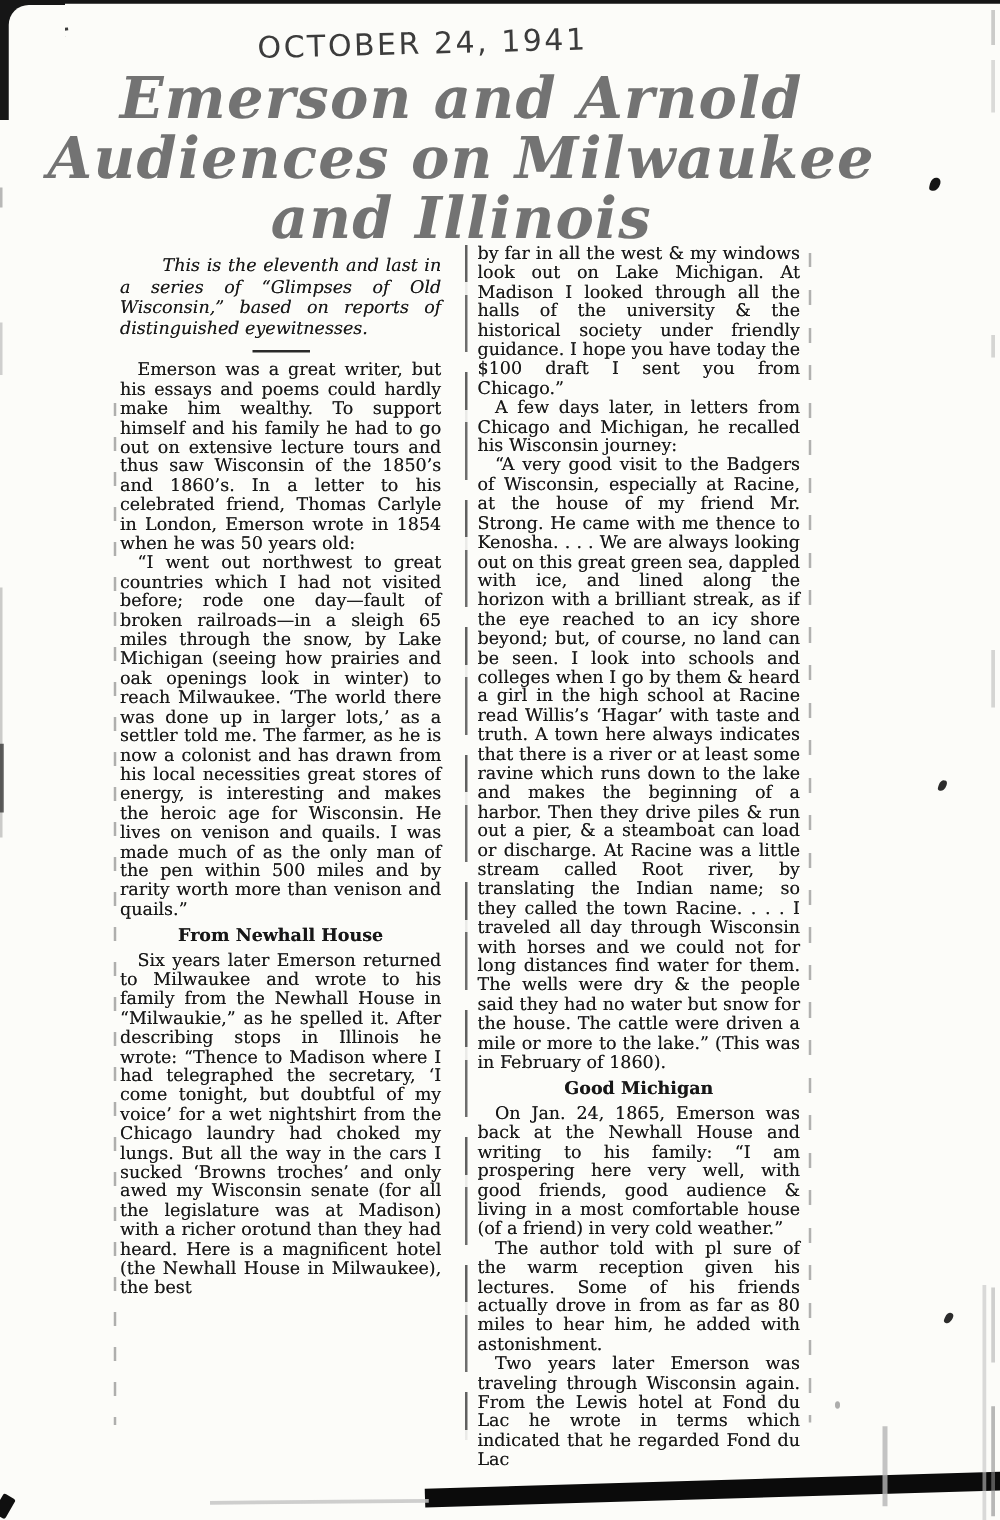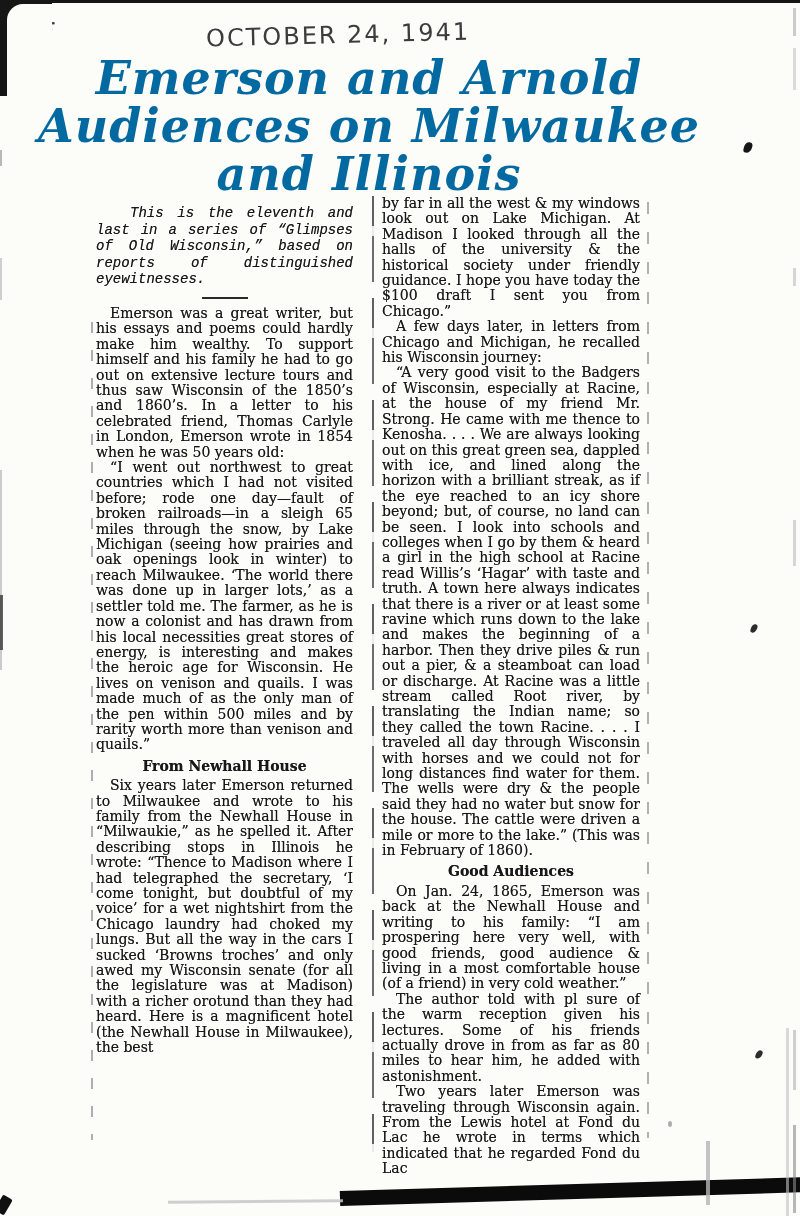--- a/index.html
+++ b/index.html
@@ -8,21 +8,21 @@
     overflow:hidden;font-family:"DejaVu Serif", serif;color:#141414;
   }
   
   .hand{font-family:"DejaVu Sans", sans-serif;color:#3c3c3c;}
   .corner-num{position:absolute;left:19px;top:4px;font-size:29px;transform:rotate(-6deg);}
   .hand-date{position:absolute;left:206px;top:21px;font-size:24px;letter-spacing:2px;transform:rotate(-1.5deg);white-space:nowrap;}
   
   .headline{
     position:absolute;left:38px;top:54px;width:662px;margin:0;
     text-align:center;font-style:italic;font-weight:700;font-size:46px;line-height:48px;
-    color:#0369a1;letter-spacing:1px;
+    color:#737373;letter-spacing:1px;
   }
   .hl-line{display:block;}
   
   .col{
     position:absolute;top:197px;text-align:justify;
     font-size:14px;line-height:15.4px;color:#171717;
     text-shadow:0 0 .35px rgba(25,25,25,.65);
   }
   .col-left{left:96px;width:257px;}
   .col-right{left:382px;width:258px;top:196px;}
@@ -74,33 +74,33 @@
   <div class="hand corner-num">24</div>
   <div class="hand hand-date">OCTOBER 24, 1941</div>
 
   <h1 class="headline">
     <span class="hl-line">Emerson and Arnold</span>
     <span class="hl-line">Audiences on Milwaukee</span>
     <span class="hl-line">and Illinois</span>
   </h1>
 
   <div class="col col-left">
-    <p class="intro noindent" style="text-indent:34px;font-family:Liberation Mono, monospace;">This is the eleventh and last in a series of “Glimpses of Old Wisconsin,” based on reports of distinguished eyewitnesses.</p>
+    <p class="intro noindent" style="text-indent:34px;">This is the eleventh and last in a series of “Glimpses of Old Wisconsin,” based on reports of distinguished eyewitnesses.</p>
     <div class="intro-divider"></div>
     <p>Emerson was a great writer, but his essays and poems could hardly make him wealthy. To support himself and his family he had to go out on extensive lecture tours and thus saw Wisconsin of the 1850’s and 1860’s.  In a letter to his celebrated friend, Thomas Carlyle in London, Emerson wrote in 1854 when he was 50 years old:</p>
     <p>“I went out northwest to great countries which I had not visited before; rode one day—fault of broken railroads—in a sleigh 65 miles through the snow, by Lake Michigan (seeing how prairies and oak openings look in winter) to reach Milwaukee.  ‘The world there was done up in larger lots,’ as a settler told me.  The farmer, as he is now a colonist and has drawn from his local necessities great stores of energy, is interesting and makes the heroic age for Wisconsin.  He lives on venison and quails.  I was made much of as the only man of the pen within 500 miles and by rarity worth more than venison and quails.”</p>
     <h3 class="subhead">From Newhall House</h3>
     <p>Six years later Emerson returned to Milwaukee and wrote to his family from the Newhall House in “Milwaukie,” as he spelled it.  After describing stops in Illinois he wrote: “Thence to Madison where I had telegraphed the secretary, ‘I come tonight, but doubtful of my voice’ for a wet nightshirt from the Chicago laundry had choked my lungs. But all the way in the cars I sucked ‘Browns troches’ and only awed my Wisconsin senate (for all the legislature was at Madison) with a richer orotund than they had heard. Here is a magnificent hotel (the Newhall House in Milwaukee), the best</p>
   </div>
 
   <div class="col col-right">
     <p class="noindent">by far in all the west &amp; my windows look out on Lake Michigan. At Madison I looked through all the halls of the university &amp; the historical society under friendly guidance.  I hope you have today the $100 draft I sent you from Chicago.”</p>
     <p>A few days later, in letters from Chicago and Michigan, he recalled his Wisconsin journey:</p>
     <p>“A very good visit to the Badgers of Wisconsin, especially at Racine, at the house of my friend Mr. Strong. He came with me thence to Kenosha. . . . We are always looking out on this great green sea, dappled with ice, and lined along the horizon with a brilliant streak, as if the eye reached to an icy shore beyond; but, of course, no land can be seen. I look into schools and colleges when I go by them &amp; heard a girl in the high school at Racine read Willis’s ‘Hagar’ with taste and truth. A town here always indicates that there is a river or at least some ravine which runs down to the lake and makes the beginning of a harbor.  Then they drive piles &amp; run out a pier, &amp; a steamboat can load or discharge. At Racine was a little stream called Root river, by translating the Indian name; so they called the town Racine. . . . I traveled all day through Wisconsin with horses and we could not for long distances find water for them.  The wells were dry &amp; the people said they had no water but snow for the house.  The cattle were driven a mile or more to the lake.”  (This was in February of 1860).</p>
-    <h3 class="subhead">Good Audiences</h3>
+    <h3 class="subhead">Good Michigan</h3>
     <p>On Jan. 24, 1865, Emerson was back at the Newhall House and writing to his family: “I am prospering here very well, with good friends, good audience &amp; living in a most comfortable house (of a friend) in very cold weather.”</p>
     <p>The author told with pl sure of the warm reception given his lectures.  Some of his friends actually drove in from as far as 80 miles to hear him, he added with astonishment.</p>
     <p>Two years later Emerson was traveling through Wisconsin again. From the Lewis hotel at Fond du Lac he wrote in terms which indicated that he regarded Fond du Lac</p>
   </div>
 
   <div class="rule rule-center"></div>
   <div class="rule rule-left"></div>
   <div class="rule rule-right"></div>
 
   <div class="edge-top"></div>

